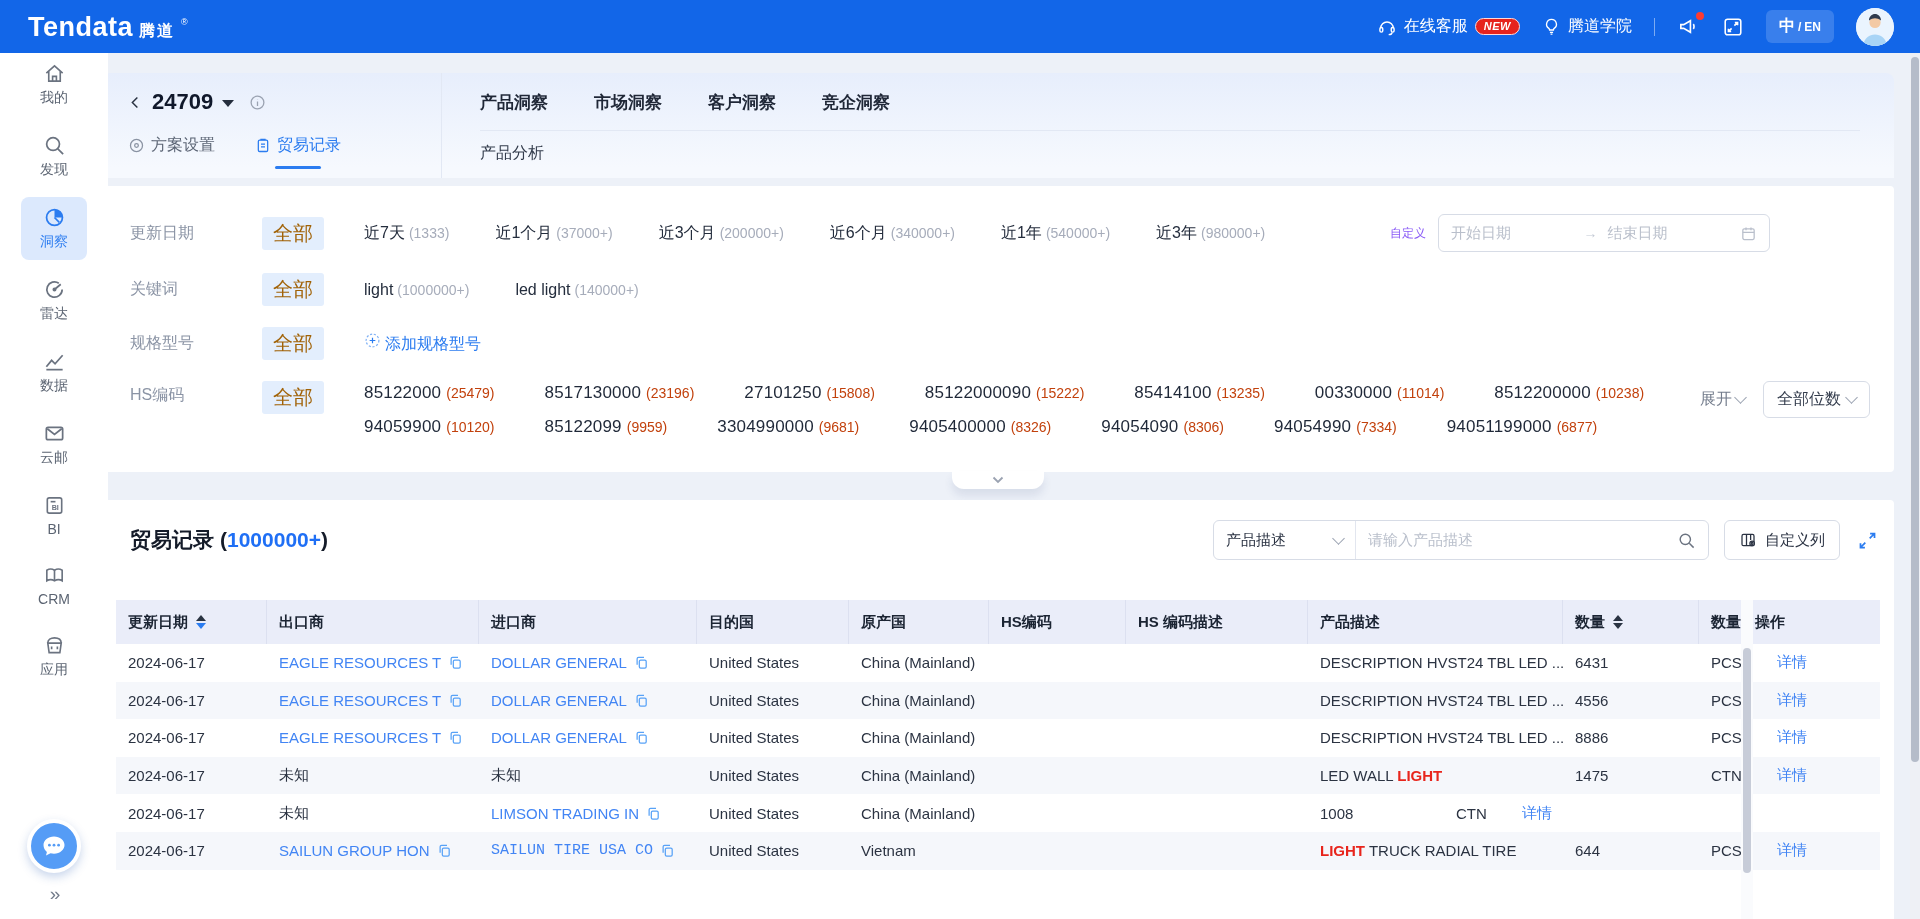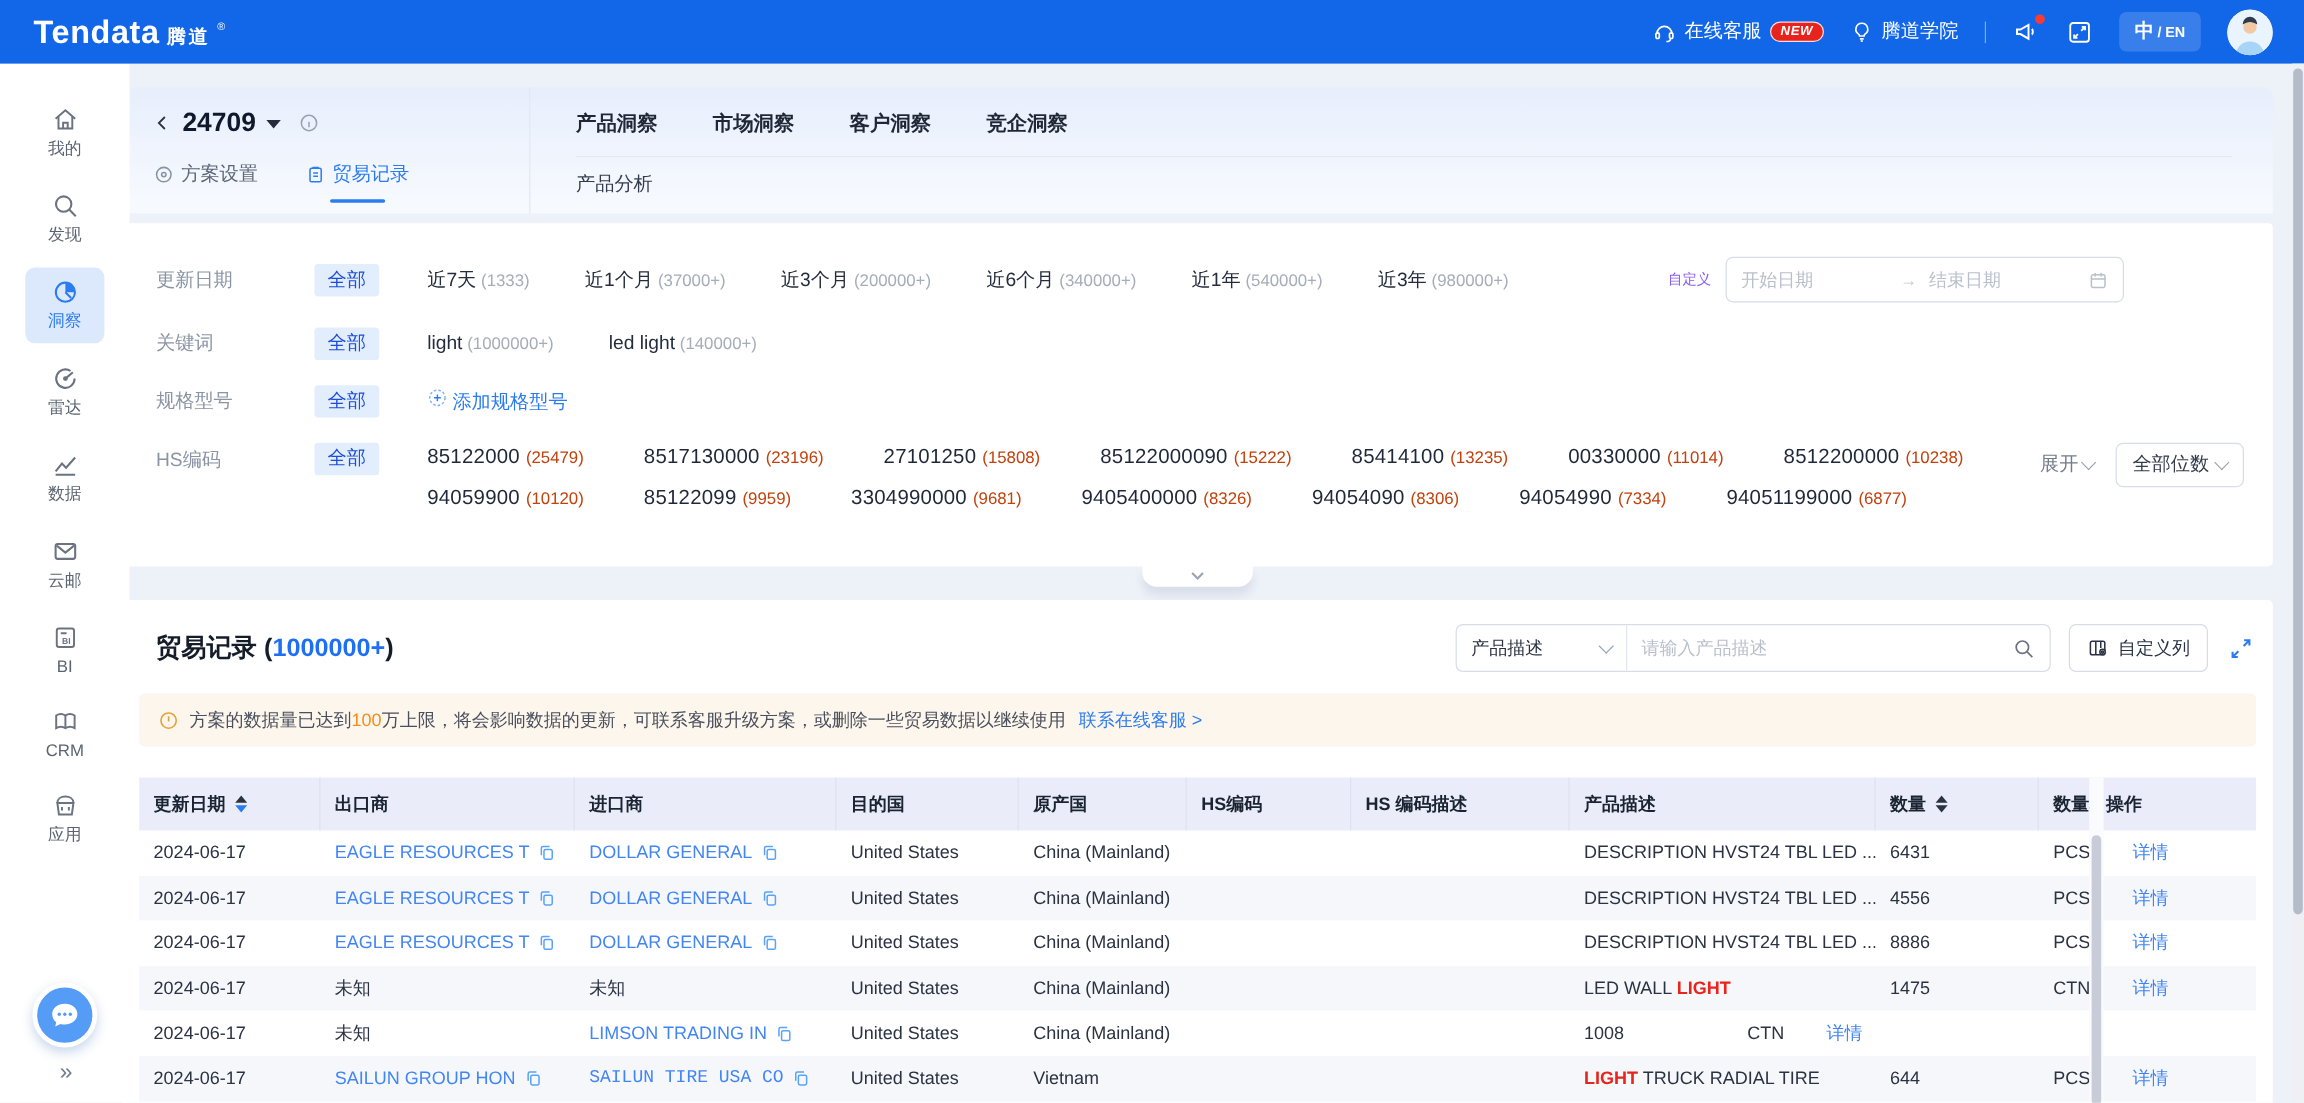--- a/index.html
+++ b/index.html
@@ -18,21 +18,21 @@
   .badge-new{background:#e6231d;border:1px solid #ffd9d6;color:#fff;font-size:11px;font-weight:bold;font-style:italic;padding:1px 8px 2px;border-radius:10px;letter-spacing:.5px}
   .tb-divider{width:1px;height:18px;background:rgba(255,255,255,.45)}
   .tb-icon{position:relative;cursor:pointer}
   .red-dot{position:absolute;top:-3px;right:-4px;width:8px;height:8px;border-radius:50%;background:#ff3b30}
   .lang-btn{background:rgba(255,255,255,.17);border-radius:6px;padding:6px 13px;display:flex;align-items:baseline;gap:3px;cursor:pointer}
   .lang-btn .zh{font-size:16px;font-weight:bold}
   .lang-btn .sep,.lang-btn .en{font-size:12px;font-weight:bold}
   .avatar{width:38px;height:38px;border-radius:50%;overflow:hidden;background:#eaf4fe;cursor:pointer}
 
   
-  .sidebar{position:absolute;top:53px;left:0;width:108px;bottom:0;background:#fff;display:flex;flex-direction:column;align-items:center;padding-top:26px;z-index:20}
+  .sidebar{position:absolute;top:53px;left:0;width:108px;bottom:0;background:#fff;display:flex;flex-direction:column;align-items:center;z-index:20}
   .side-item{width:66px;display:flex;flex-direction:column;align-items:center;gap:4px;padding:9px 0;border-radius:8px;color:#5b6472;font-size:14px;cursor:pointer;margin-bottom:9px}
   .side-item .sicon{color:#6b7380}
   .side-item.active{background:#dce9fd;color:#2b7cf0}
   .side-item.active .sicon{color:#2b7cf0}
   .fab{margin-top:auto;width:54px;height:54px;border-radius:50%;background:#559cf6;border:4px solid #fff;box-shadow:0 4px 10px rgba(40,90,180,.25);display:flex;align-items:center;justify-content:center;cursor:pointer}
   .side-collapse{margin:10px 0 14px;color:#737c8b;font-size:19px;cursor:pointer;letter-spacing:-2px}
 
   
   .main{position:absolute;left:88px;top:53px;right:0;bottom:0}
 
@@ -49,21 +49,21 @@
   .nav-tabs{display:flex;gap:46px}
   .nav-tab{font-size:17px;font-weight:600;color:#1f2737;cursor:pointer}
   .hb-line{position:absolute;left:38px;right:34px;top:57px;height:1px;background:#e2e8f4}
   .sub-tab{position:absolute;left:38px;top:70px;font-size:16px;color:#333c4c;cursor:pointer}
 
   
   .filter-card{position:absolute;left:14px;right:26px;top:133px;height:286px;background:#fff;border-radius:4px;padding:28px 24px 0 28px}
   .frow{display:flex;align-items:center;margin-bottom:21px}
   .frow.hs{align-items:flex-start}
   .flabel{width:132px;flex:none;font-size:16px;color:#8b94a5}
-  .chip{flex:none;background:#e3eefd;color:#1d4ed8;font-size:16px;padding:3px 11px;border-radius:3px;margin-right:40px}
+  .chip{flex:none;background:#e3eefd;color:#a16207;font-size:20px;padding:3px 11px;border-radius:3px;margin-right:40px}
   .opts{display:flex;align-items:flex-end;gap:46px;flex-wrap:nowrap}
   .opt{display:flex;align-items:baseline;gap:4px;cursor:pointer;white-space:nowrap}
   .opt .nm{font-size:16px;color:#242d3d}
   .opt .cnt{font-size:14px;color:#a6acba}
   .hs-col{display:flex;flex-direction:column;gap:14px;padding-top:2px}
   .hs-row{display:flex;align-items:baseline;gap:50px}
   .hs-opt{display:flex;align-items:baseline;gap:5px;cursor:pointer;white-space:nowrap}
   .hs-opt .code{font-size:17px;color:#1f2838;letter-spacing:.2px}
   .hs-opt .cnt{font-size:14px;color:#c2410c}
   .hs-right{margin-left:auto;display:flex;align-items:center;gap:18px;flex:none;padding-left:20px}
@@ -526,30 +526,20 @@
           <span>自定义列</span>
         </div>
         <span class="fs-btn">
             <svg width="21" height="21" viewBox="0 0 24 24" fill="none" stroke="#2b7cf0" stroke-width="2">
               <path d="M14.5 9.5 20 4M15 4h5v5M9.5 14.5 4 20M4 15v5h5"></path>
             </svg>
           </span>
       </div>
     </div>
 
-    <div class="warn-banner">
-      <span>
-          <svg width="17" height="17" viewBox="0 0 24 24" fill="none" stroke="#e6a23c" stroke-width="1.9">
-            <circle cx="12" cy="12" r="9"></circle>
-            <path d="M12 7v6M12 16.4v.2"></path>
-          </svg>
-        </span>
-      <span><span>方案的数据量已达到</span><span class="hl">100</span><span>万上限，将会影响数据的更新，可联系客服升级方案，或删除一些贸易数据以继续使用</span></span>
-      <span class="lnk">联系在线客服 &gt;</span>
-    </div>
 
     <div class="ttable">
       <div class="thead" id="thead">
           <div class="th" style="width: 151px;">
             <span>更新日期</span>
             <span class="sorter">
               <i class="up"></i>
               <i class="dn act"></i>
             </span>
           </div>

